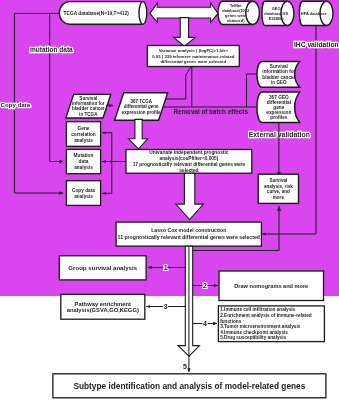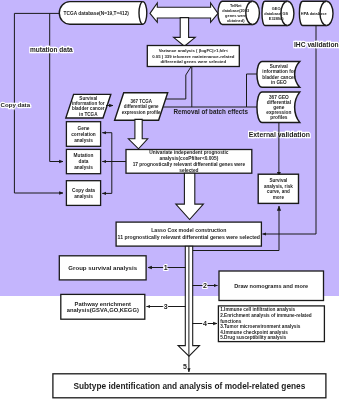--- a/index.html
+++ b/index.html
@@ -1,17 +1,17 @@
 <!DOCTYPE html>
 <html><head>
 <meta charset="utf-8">
 <style>
   html,body{margin:0;padding:0;background:#ffffff;}
   body{width:339px;height:400px;overflow:hidden;font-family:"Liberation Sans",sans-serif;}
-  #stage{position:relative;width:339px;height:296px;background:#c4b5fd;}
+  #stage{position:relative;width:339px;height:296px;background:#d946ef;}
   svg#diagram{position:absolute;left:0;top:0;display:block;}
   .shape2{fill:#ffffff;stroke:#1a1a1a;stroke-width:1.4;}
   .conn{fill:none;stroke:#1a1a1a;stroke-width:1.0;}
   .blockarrow{fill:#ffffff;stroke:#1a1a1a;stroke-width:1.1;stroke-linejoin:miter;}
   .t{font-family:"Liberation Sans",sans-serif;font-weight:bold;fill:#1d1d1d;text-anchor:middle;}
 </style>
 </head>
 <body>
 
 <div id="stage">

